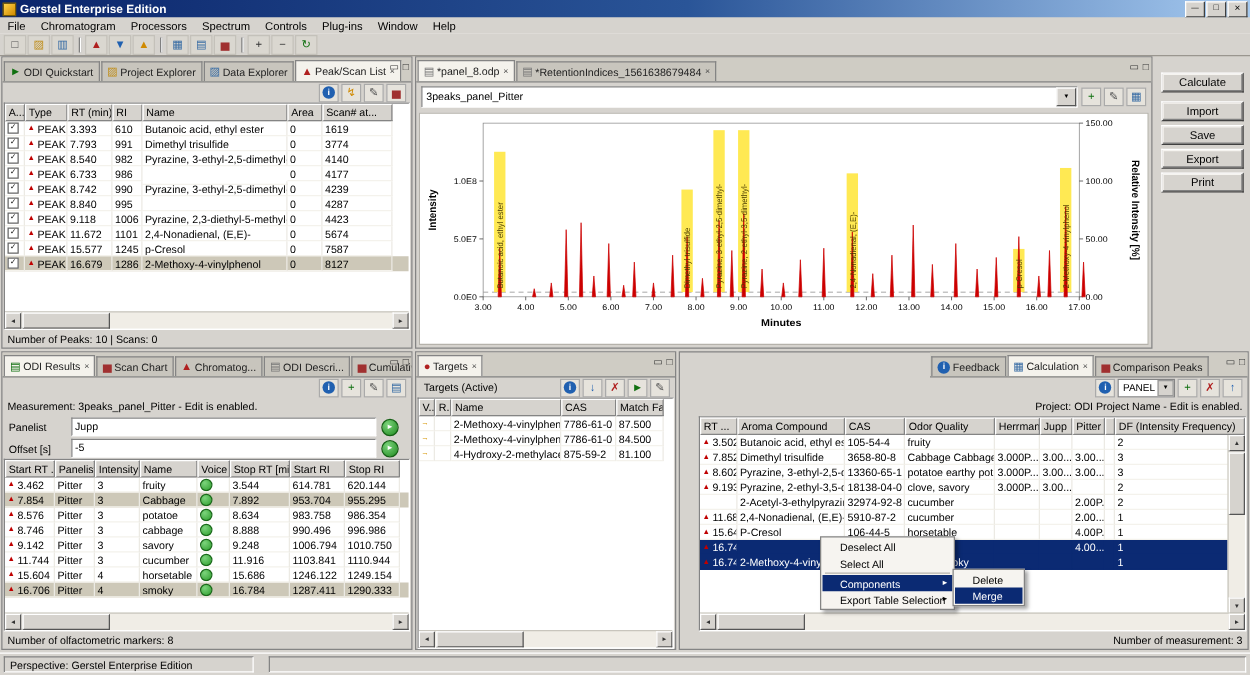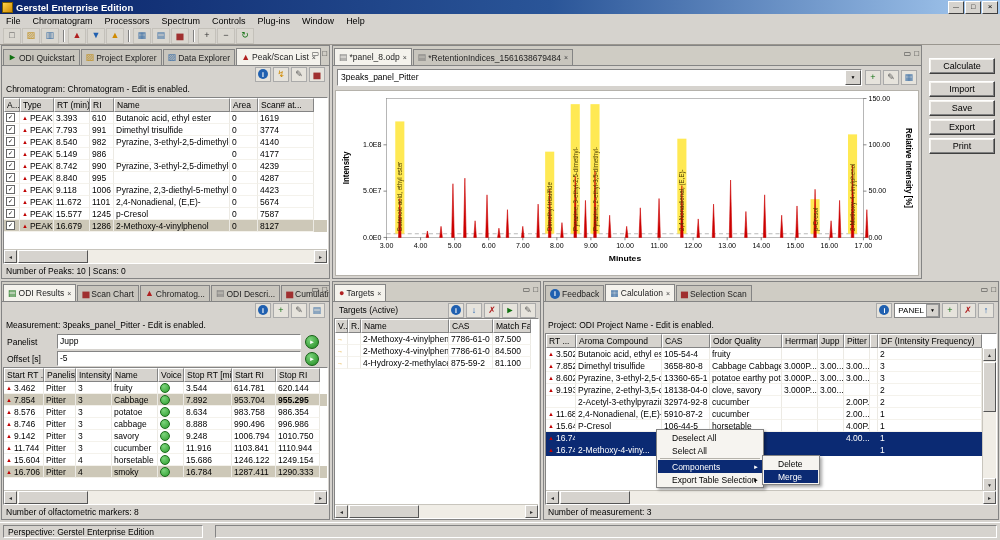--- a/index.html
+++ b/index.html
@@ -212,21 +212,20 @@
       <span class="abtn">
         <span class="ic" style="color: rgb(208, 138, 0);">↯</span>
       </span>
       <span class="abtn">
         <span class="ic" style="color: rgb(85, 85, 85);">✎</span>
       </span>
       <span class="abtn">
         <span class="ic" style="color: rgb(160, 48, 48);">▅</span>
       </span>
     </div>
-  <div class="subtitle">Chromatogram: Chromatogram - Edit is enabled.</div>
   <div class="twrap">
       <div class="trow thead">
         <div class="th" style="width: 16px;">A...</div>
         <div class="th" style="width: 34px;">Type</div>
         <div class="th" style="width: 36px;">RT (min)</div>
         <div class="th" style="width: 24px;">RI</div>
         <div class="th" style="width: 116px;">Name</div>
         <div class="th" style="width: 28px;">Area</div>
         <div class="th" style="width: 56px;">Scan# at...</div>
       </div>
@@ -304,21 +303,21 @@
       </div>
       <div class="trow">
         <div class="tcell" style="width: 16px;">
           <span class="cb">✓</span>
         </div>
         <div class="tcell" style="width: 34px;">
           <span class="ic cell" style="color: rgb(192, 0, 0);">▲</span>
           <span>PEAK</span>
         </div>
         <div class="tcell" style="width: 36px;">
-          <span>5.149</span>
+          <span>6.733</span>
         </div>
         <div class="tcell" style="width: 24px;">
           <span>986</span>
         </div>
         <div class="tcell" style="width: 116px; margin-top: 14px;">
           <span>Acetic acid</span>
         </div>
         <div class="tcell" style="width: 28px;">
           <span>0</span>
         </div>
@@ -731,21 +730,21 @@
         </div>
         <div class="tcell" style="width: 26px;">
           <span class="voice"></span>
         </div>
         <div class="tcell" style="width: 48px;">
           <span>7.892</span>
         </div>
         <div class="tcell" style="width: 44px;">
           <span>953.704</span>
         </div>
-        <div class="tcell" style="width: 44px; font-weight: bold;">
+        <div class="tcell" style="width: 44px;">
           <span>955.295</span>
         </div>
       </div>
       <div class="trow">
         <div class="tcell" style="width: 40px;">
           <span class="ic cell" style="color: rgb(192, 0, 0);">▲</span>
           <span>8.576</span>
         </div>
         <div class="tcell" style="width: 32px;">
           <span>Pitter</span>
@@ -1007,34 +1006,34 @@
       </div>
     <div class="sb-h">
       <span class="sbtn sleft"></span>
       <span class="sthumb"></span>
       <span class="spacer"></span>
       <span class="sbtn sright"></span>
     </div>
   </div>
 </div>
 
-<div class="panel" style="left:543px;top:281px;width:456px;height:239px;">
+<div class="panel" style="left:543px;top:281px;width:456px;height:239px;align-items:flex-end;">
   <div class="tabbar">
       <div class="tab">
         <span class="ic tabicon round" style="color: rgb(255, 255, 255); background: rgb(32, 96, 176);">i</span>
         <span>Feedback</span>
       </div>
       <div class="tab active">
         <span class="ic tabicon" style="color: rgb(59, 110, 165);">▦</span>
         <span>Calculation</span>
         <span class="tabx">×</span>
       </div>
       <div class="tab">
         <span class="ic tabicon" style="color: rgb(160, 48, 48);">▅</span>
-        <span>Selection Scan</span>
+        <span>Comparison Peaks</span>
       </div>
     </div>
   <span class="panelctl">
     <span class="pcbtn pmin"></span>
     <span class="pcbtn pmax"></span>
   </span>
   <div class="acts">
       <span class="abtn">
         <span class="ic round" style="color: rgb(255, 255, 255); background: rgb(32, 96, 176);">i</span>
       </span>

